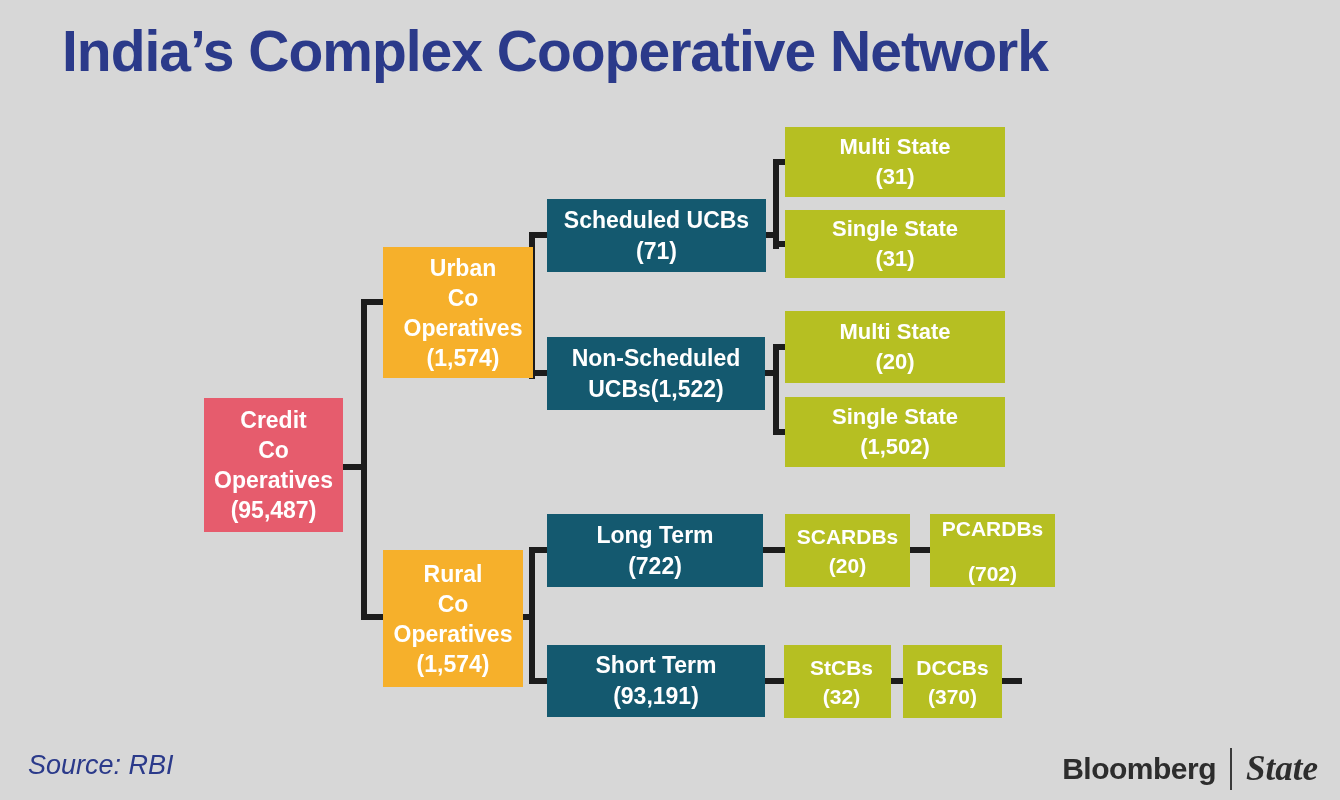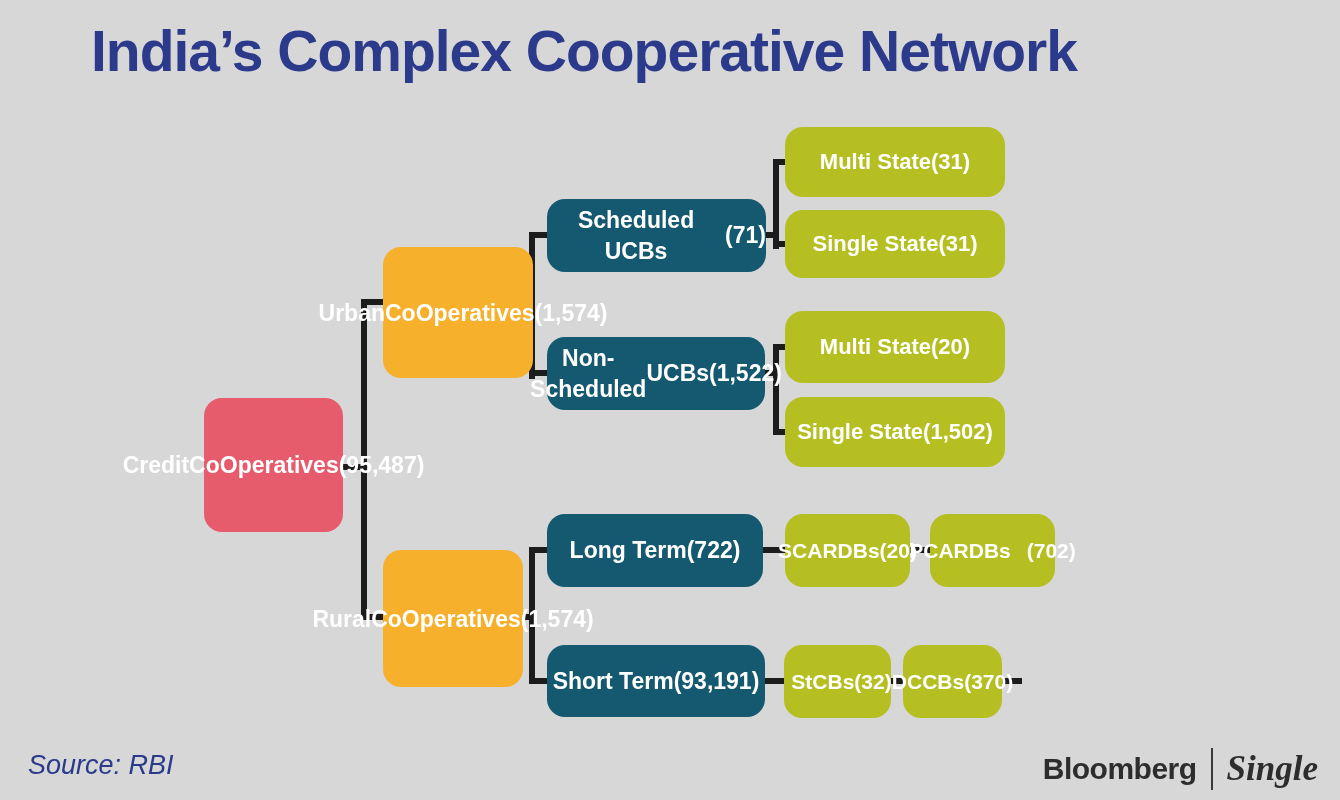--- a/index.html
+++ b/index.html
@@ -17,33 +17,31 @@
   }
   .title{
     position:absolute;
     left:62px;
     top:18px;
     font-size:57px;
     font-weight:700;
     letter-spacing:-1px;
     color:var(--c-navy,#2b3a8a);
     white-space:nowrap;
-    margin-left:29px;
   }
   
   .node{
     position:absolute;
     display:flex;
-    flex-direction:row;
+    flex-direction:column;
     justify-content:center;
     align-items:center;
     text-align:center;
     color:#ffffff;
     font-weight:700;
-    border-radius:18px;
   }
   .node span{display:block;}
   .root{background:var(--c-root,#e65c6d);}
   .l1{background:var(--c-orange,#f6b02b);}
   .l2{background:var(--c-teal,#14596f);}
   .l3{background:var(--c-green,#b6bf22);}
 
   .n-credit      {left:204px;top:398px;width:139px;height:134px;font-size:23px;line-height:30px;}
   .n-urban       {left:383px;top:247px;width:140px;height:131px;font-size:23px;line-height:30px;padding-left:10px;}
   .n-rural       {left:383px;top:550px;width:140px;height:137px;font-size:23px;line-height:30px;}
@@ -214,16 +212,16 @@
     <span>DCCBs</span>
     <span>(370)</span>
   </div>
 
 
   <div class="source">Source: RBI</div>
 
   <div class="brand">
     <span class="bloomberg">Bloomberg</span>
     <span class="brand-divider"></span>
-    <span class="quint">Single</span>
+    <span class="quint">State</span>
   </div>
 
 </div>
 
 </body></html>

